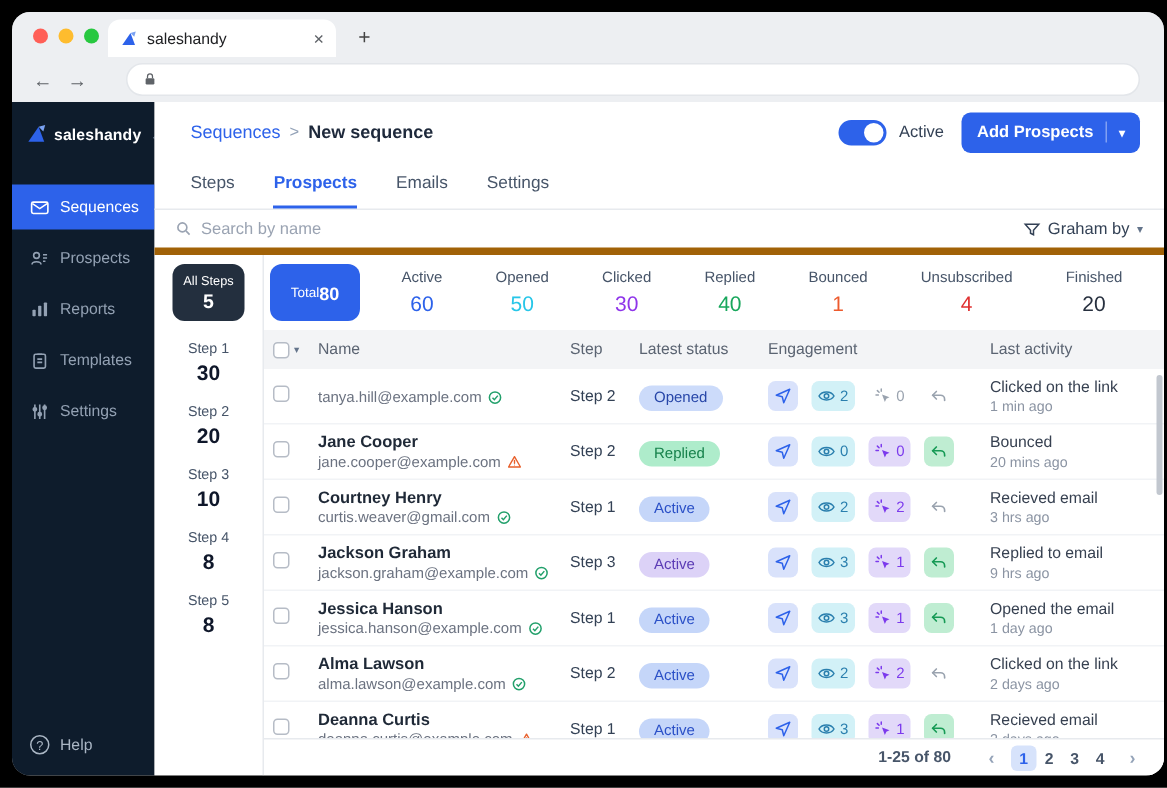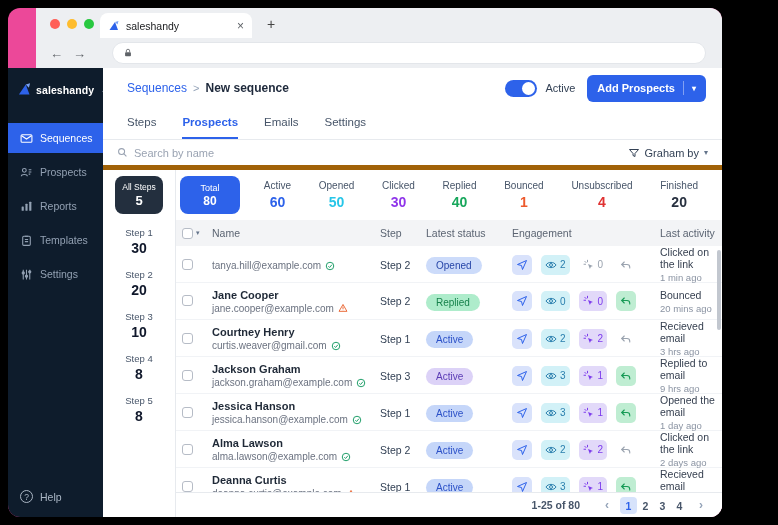--- a/index.html
+++ b/index.html
@@ -1,18 +1,18 @@
 <!DOCTYPE html>
 <html><head>
 <meta charset="utf-8">
 <style>
   * { margin:0; padding:0; box-sizing:border-box; }
   html,body { width:778px; height:525px; background:#000; font-family:"Liberation Sans", sans-serif; overflow:hidden; }
 
-  .window { position:absolute; left:8px; top:8px; width:714px; height:509px; border-radius:12px; overflow:hidden; background:#ec4899;padding-left:28px; }
+  .window { position:absolute; left:8px; top:8px; width:768px; height:509px; border-radius:12px; overflow:hidden; background:#a3a3a3; }
 
   
   .chrome { height:60px; background:#edeff2; position:relative; }
   .traffic { position:absolute; top:11px; left:14px; display:flex; gap:7px; }
   .dot { width:10px; height:10px; border-radius:50%; }
   .dot.r { background:#ff5f57; } .dot.y { background:#febc2e; } .dot.g { background:#28c840; }
   .tab { position:absolute; left:64px; top:5px; width:152px; height:25px; background:#fff; border-radius:8px 8px 0 0; display:flex; align-items:center; padding:0 8px; gap:6px; }
   .tab-title { font-size:10.5px; color:#202124; flex:1; white-space:nowrap; overflow:hidden; }
   .tab-close { font-size:12px; color:#5f6368; cursor:default; }
   .newtab { position:absolute; left:226px; top:8px; font-size:14px; color:#444; width:18px; text-align:center; }
@@ -75,27 +75,27 @@
   .allsteps { margin-top:6px; width:48px; height:38px; background:#232f3e; border-radius:8px; color:#fff; display:flex; flex-direction:column; align-items:center; justify-content:center; }
   .allsteps .lbl { font-size:8.5px; }
   .allsteps .val { font-size:13px; font-weight:bold; margin-top:1px; }
   .step-item { margin-top:13px; text-align:center; }
   .step-item .lbl { font-size:9.5px; color:#475569; }
   .step-item .val { font-size:14px; font-weight:bold; color:#0f172a; margin-top:2px; }
 
   
   .rightcol { flex:1; display:flex; flex-direction:column; position:relative; overflow:hidden; }
   .statsrow { height:50px; display:flex; align-items:center; flex-shrink:0; }
-  .totalcard { margin-left:4px; width:60px; height:38px; background:#2d62ea; border-radius:8px; color:#fff; display:flex; flex-direction:column; align-items:center; justify-content:center; }
+  .totalcard { margin-left:4px; width:60px; height:38px; background:#2d62ea; border-radius:8px; color:#fff; display:flex; flex-direction:row; align-items:center; justify-content:center; }
   .totalcard .lbl { font-size:9px; }
   .totalcard .val { font-size:12px; font-weight:bold; margin-top:1px; }
   .stats-items { flex:1; display:flex; justify-content:space-around; padding:0 10px; }
   .stat { text-align:center; }
   .stat-label { font-size:10px; color:#475569; }
-  .stat-value { font-size:14px; font-weight:bold; margin-top:3px; }
+  .stat-value { font-size:14px; font-weight:normal; margin-top:3px; }
 
   
   .tablewrap { flex:1; position:relative; overflow:hidden; }
   .thead, .trow { display:grid; grid-template-columns:30px 168px 46px 86px 148px 1fr; align-items:center; padding-left:6px; }
   .thead { height:26px; background:#f3f4f6; font-size:10.5px; color:#5b6472; }
   .thead .cbwrap { display:flex; align-items:center; gap:3px; }
   .cb { width:11px; height:11px; border:1.4px solid #b6bcc6; border-radius:3px; background:#fff; display:inline-block; }
   .thead .caret { font-size:7px; color:#64748b; }
   .trow { height:37px; border-bottom:1px solid #f1f3f6; }
   .pname { font-size:11px; font-weight:bold; color:#1f2937; }

